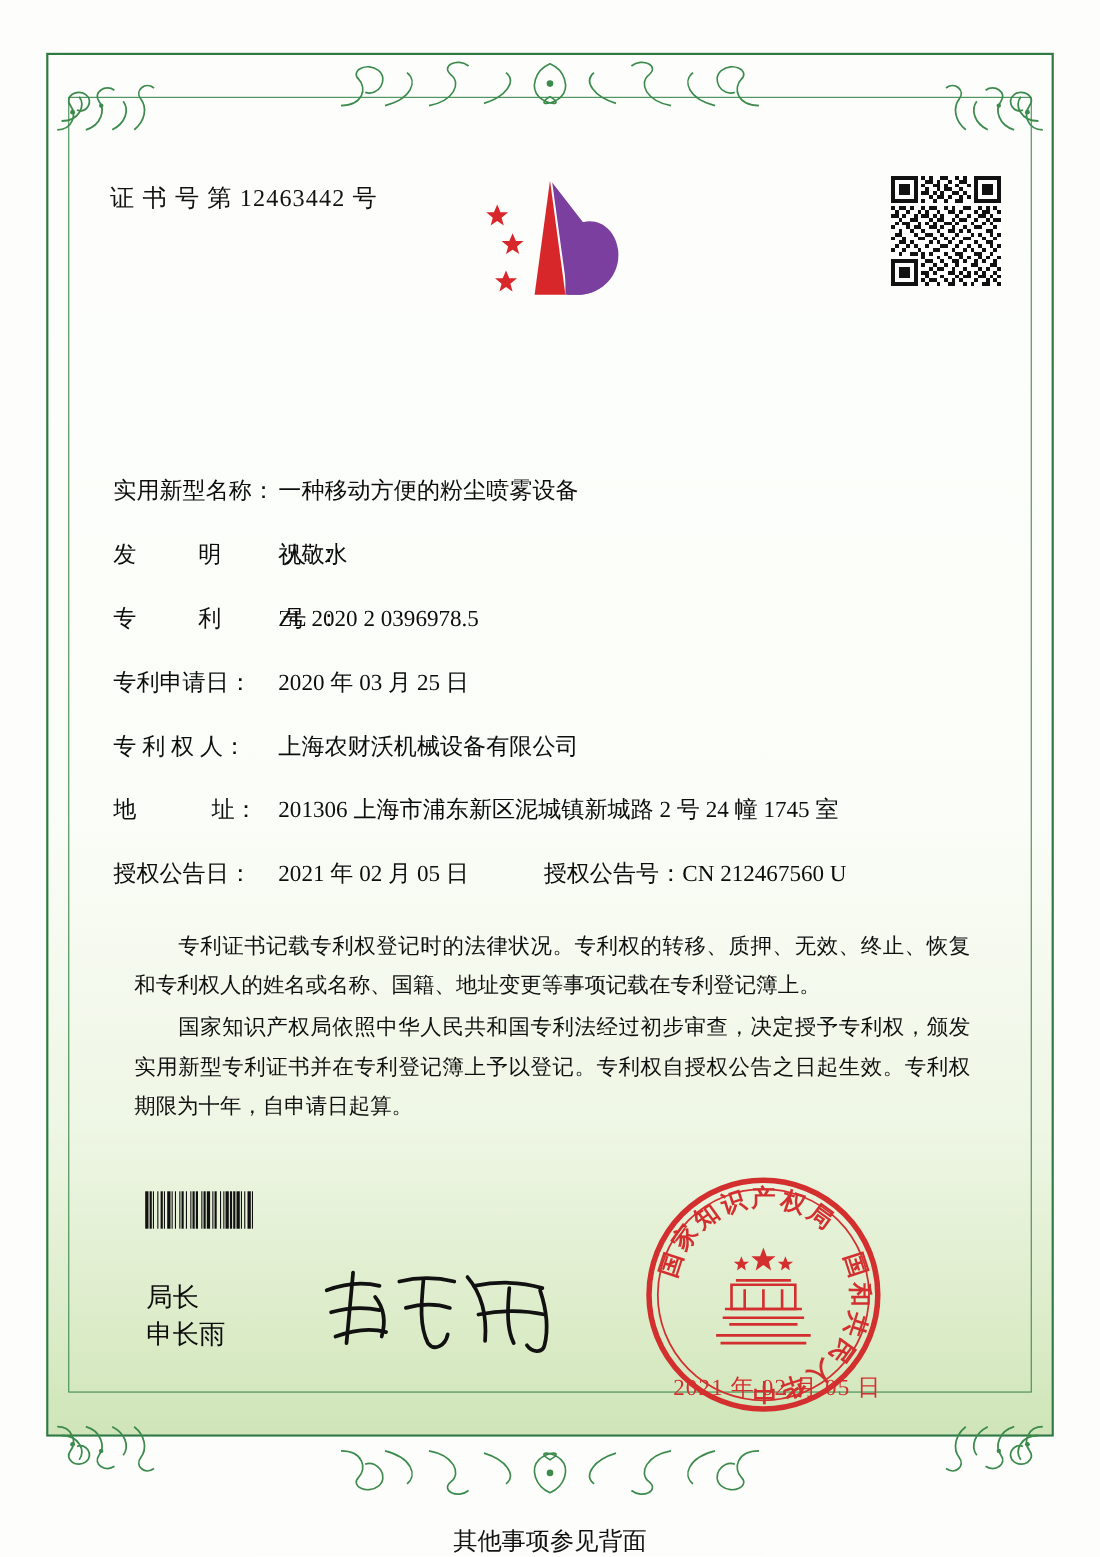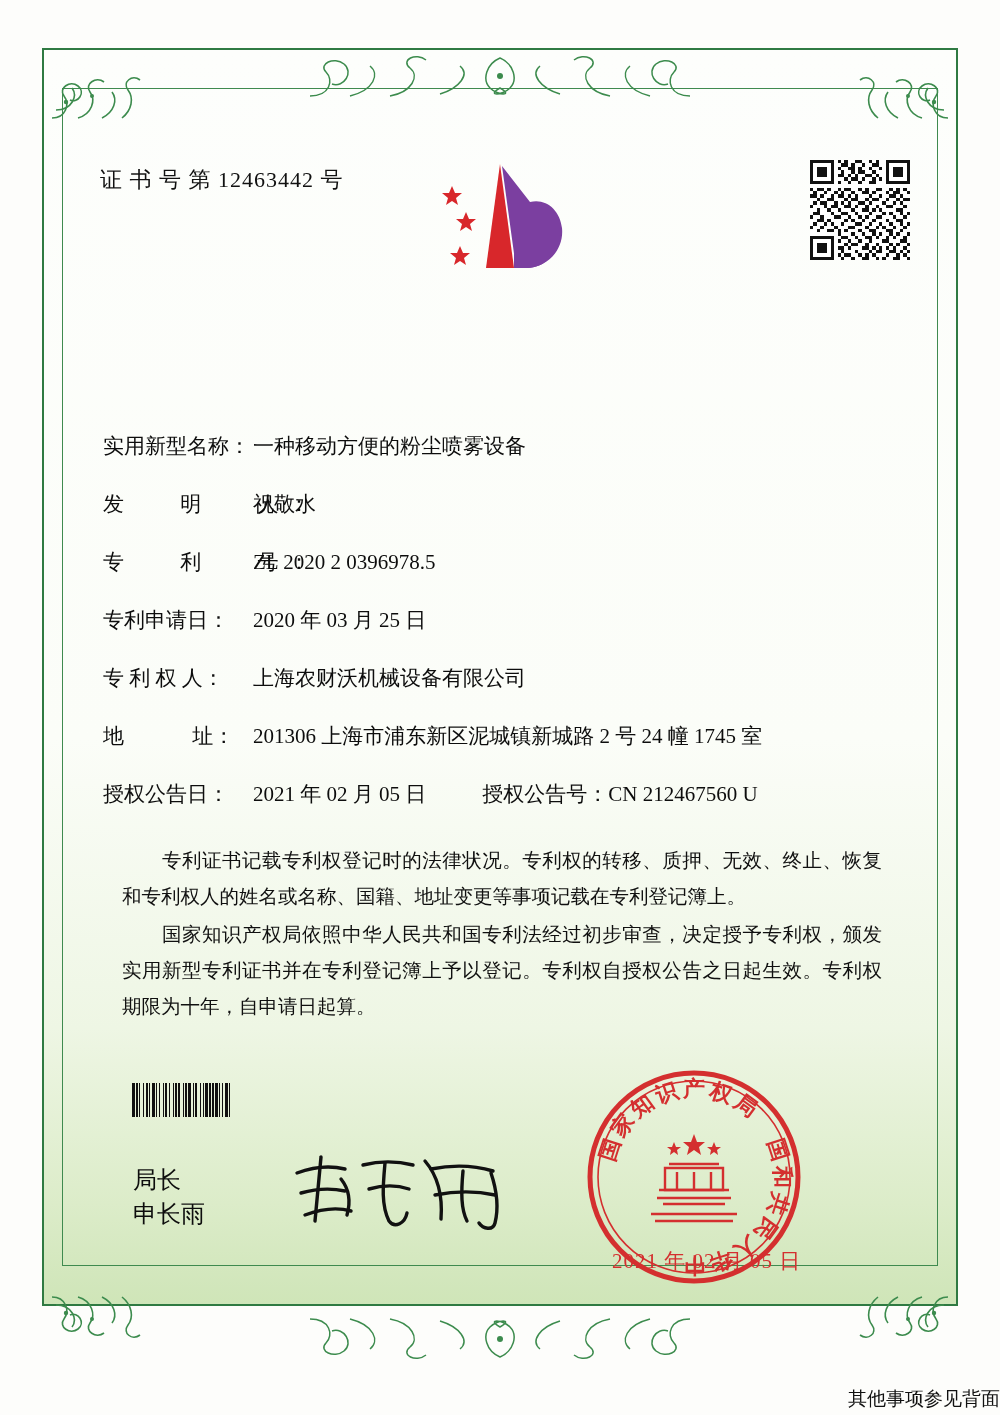--- a/index.html
+++ b/index.html
@@ -126,21 +126,21 @@
   .field-value {
     font-size: 21px;
   }
   .field-row.pub {
     margin-bottom: 24px;
   }
   .pub-gap {
     display: inline-block;
     width: 56px;
   }
-  .pub-label2 { margin-left: 0; }
+  .pub-label2 { margin-left: 12px; }
 
   
   .paras {
     position: absolute;
     left: 122px; top: 843px;
     width: 760px;
     font-size: 19.5px;
     line-height: 36px;
     color: #101010;
     text-align: justify;
@@ -203,22 +203,22 @@
     left: 0; top: 1328px;
     width: 1000px;
     text-align: center;
     font-size: 19px;
     color: #111;
   }
   .back-note {
     position: absolute;
     left: 0; top: 1386px;
     width: 1000px;
-    text-align: right;
-    font-size: 19px;
+    text-align: center;
+    font-size: 22px;
     color: #111;
   }
 </style>
 </head>
 <body>
 
 <div class="page">
 
   <div class="frame-outer"></div>
   <div class="frame-inner"></div>

